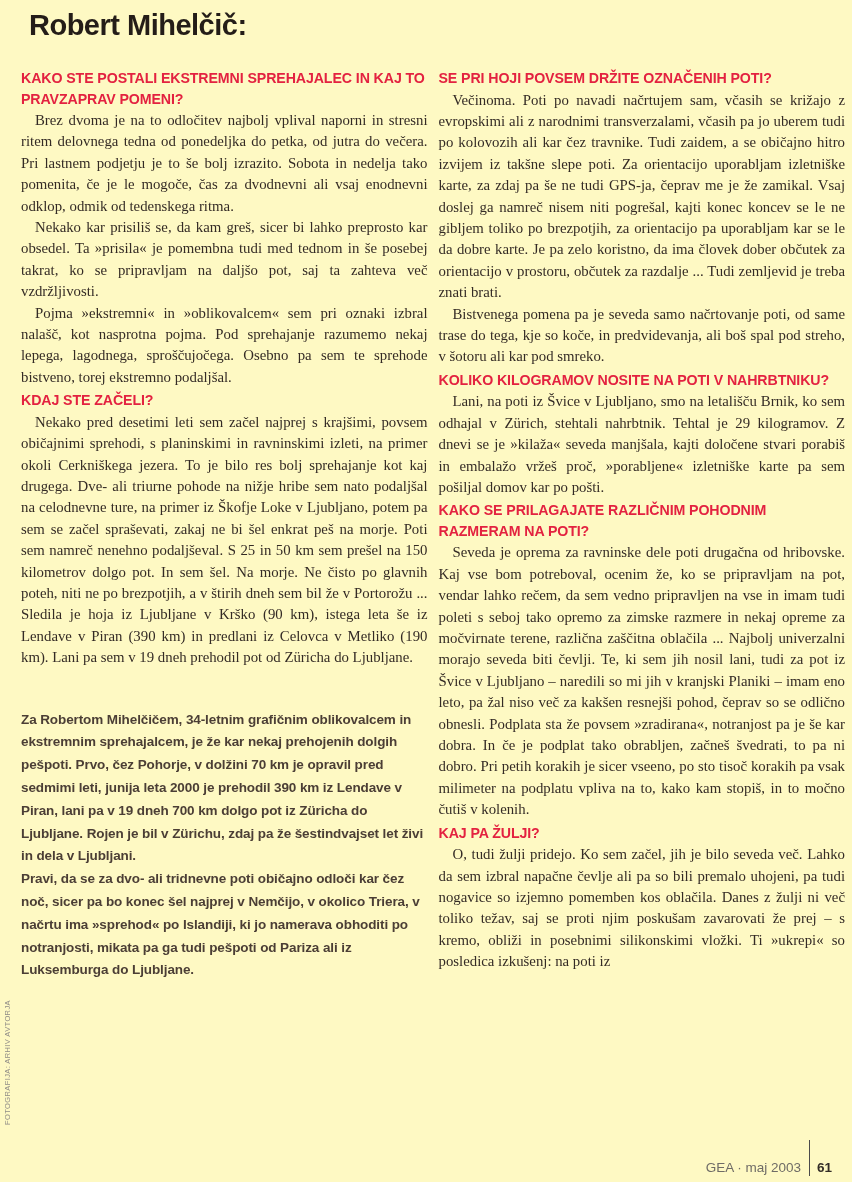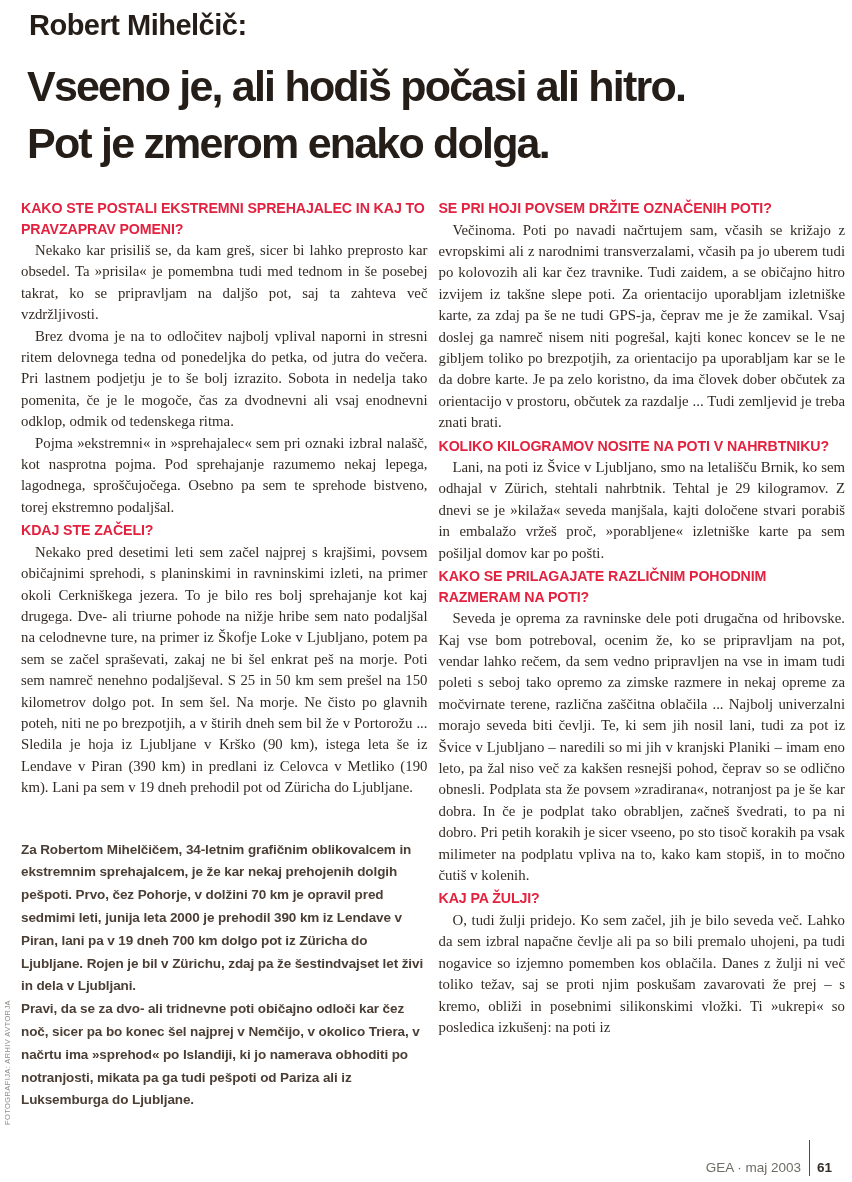--- a/index.html
+++ b/index.html
@@ -1,21 +1,21 @@
 <!DOCTYPE html>
 <html lang="sl"><head>
 <meta charset="utf-8">
 <style>
   html, body { margin: 0; padding: 0; background: #e9e9e9; }
   .page {
     position: relative;
     width: 852px;
     height: 1182px;
     margin: 0 auto;
-    background: #ffffff;
+    background: #fef9c3;
     overflow: hidden;
     font-family: "Liberation Serif", serif;
     color: #342b25;
   }
   .kicker {
     margin: 9px 0 0 29px;
     font-family: "Liberation Sans", sans-serif;
     font-weight: 700;
     font-size: 29px;
     letter-spacing: -0.5px;
@@ -93,41 +93,41 @@
   .footer .sep { width: 1px; height: 36px; background: #4b4b4b; }
   .footer .num { font-weight: 700; color: #332d27; padding-left: 7px; margin-top: 10px; }
 </style>
 </head>
 <body>
 
 <div class="page">
 
   <div class="kicker">Robert Mihelčič:</div>
 
-  <h1 class="headline"><span>Vseeno je, ali hodiš počasi ali hitro.</span><br><span>Pot je zmerom enako dolga.</span></h1>
 
   <div class="columns">
 
     <div class="col">
       <p class="q">KAKO STE POSTALI EKSTREMNI SPREHAJALEC IN KAJ TO PRAVZAPRAV POMENI?</p>
+      <p class="a">Brez dvoma je na to odločitev najbolj vplival naporni in stresni ritem delovnega tedna od ponedeljka do petka, od jutra do večera. Pri lastnem podjetju je to še bolj izrazito. Sobota in nedelja tako pomenita, če je le mogoče, čas za dvodnevni ali vsaj enodnevni odklop, odmik od tedenskega ritma.</p>
       <p class="a">Nekako kar prisiliš se, da kam greš, sicer bi lahko preprosto kar obsedel. Ta »prisila« je pomembna tudi med tednom in še posebej takrat, ko se pripravljam na daljšo pot, saj ta zahteva več vzdržljivosti.</p>
-      <p class="a">Brez dvoma je na to odločitev najbolj vplival naporni in stresni ritem delovnega tedna od ponedeljka do petka, od jutra do večera. Pri lastnem podjetju je to še bolj izrazito. Sobota in nedelja tako pomenita, če je le mogoče, čas za dvodnevni ali vsaj enodnevni odklop, odmik od tedenskega ritma.</p>
-      <p class="a">Pojma »ekstremni« in »sprehajalec« sem pri oznaki izbral nalašč, kot nasprotna pojma. Pod sprehajanje razumemo nekaj lepega, lagodnega, sproščujočega. Osebno pa sem te sprehode bistveno, torej ekstremno podaljšal.</p>
+      <p class="a">Pojma »ekstremni« in »oblikovalcem« sem pri oznaki izbral nalašč, kot nasprotna pojma. Pod sprehajanje razumemo nekaj lepega, lagodnega, sproščujočega. Osebno pa sem te sprehode bistveno, torej ekstremno podaljšal.</p>
       <p class="q">KDAJ STE ZAČELI?</p>
       <p class="a">Nekako pred desetimi leti sem začel najprej s krajšimi, povsem običajnimi sprehodi, s planinskimi in ravninskimi izleti, na primer okoli Cerkniškega jezera. To je bilo res bolj sprehajanje kot kaj drugega. Dve- ali triurne pohode na nižje hribe sem nato podaljšal na celodnevne ture, na primer iz Škofje Loke v Ljubljano, potem pa sem se začel spraševati, zakaj ne bi šel enkrat peš na morje. Poti sem namreč nenehno podaljševal. S 25 in 50 km sem prešel na 150 kilometrov dolgo pot. In sem šel. Na morje. Ne čisto po glavnih poteh, niti ne po brezpotjih, a v štirih dneh sem bil že v Portorožu ... Sledila je hoja iz Ljubljane v Krško (90 km), istega leta še iz Lendave v Piran (390 km) in predlani iz Celovca v Metliko (190 km). Lani pa sem v 19 dneh prehodil pot od Züricha do Ljubljane.</p>
 
       <div class="bio">
         <p>Za Robertom Mihelčičem, 34-letnim grafičnim oblikovalcem in ekstremnim sprehajalcem, je že kar nekaj prehojenih dolgih pešpoti. Prvo, čez Pohorje, v dolžini 70 km je opravil pred sedmimi leti, junija leta 2000 je prehodil 390 km iz Lendave v Piran, lani pa v 19 dneh 700 km dolgo pot iz Züricha do Ljubljane. Rojen je bil v Zürichu, zdaj pa že šestindvajset let živi in dela v Ljubljani.</p>
         <p>Pravi, da se za dvo- ali tridnevne poti običajno odloči kar čez noč, sicer pa bo konec šel najprej v Nemčijo, v okolico Triera, v načrtu ima »sprehod« po Islandiji, ki jo namerava obhoditi po notranjosti, mikata pa ga tudi pešpoti od Pariza ali iz Luksemburga do Ljubljane.</p>
       </div>
     </div>
 
     <div class="col">
       <p class="q">SE PRI HOJI POVSEM DRŽITE OZNAČENIH POTI?</p>
       <p class="a">Večinoma. Poti po navadi načrtujem sam, včasih se križajo z evropskimi ali z narodnimi transverzalami, včasih pa jo uberem tudi po kolovozih ali kar čez travnike. Tudi zaidem, a se običajno hitro izvijem iz takšne slepe poti. Za orientacijo uporabljam izletniške karte, za zdaj pa še ne tudi GPS-ja, čeprav me je že zamikal. Vsaj doslej ga namreč nisem niti pogrešal, kajti konec koncev se le ne gibljem toliko po brezpotjih, za orientacijo pa uporabljam kar se le da dobre karte. Je pa zelo koristno, da ima človek dober občutek za orientacijo v prostoru, občutek za razdalje ... Tudi zemljevid je treba znati brati.</p>
+      <p class="a">Bistvenega pomena pa je seveda samo načrtovanje poti, od same trase do tega, kje so koče, in predvidevanja, ali boš spal pod streho, v šotoru ali kar pod smreko.</p>
       <p class="q">KOLIKO KILOGRAMOV NOSITE NA POTI V NAHRBTNIKU?</p>
       <p class="a">Lani, na poti iz Švice v Ljubljano, smo na letališču Brnik, ko sem odhajal v Zürich, stehtali nahrbtnik. Tehtal je 29 kilogramov. Z dnevi se je »kilaža« seveda manjšala, kajti določene stvari porabiš in embalažo vržeš proč, »porabljene« izletniške karte pa sem pošiljal domov kar po pošti.</p>
       <p class="q">KAKO SE PRILAGAJATE RAZLIČNIM POHODNIM RAZMERAM NA POTI?</p>
       <p class="a">Seveda je oprema za ravninske dele poti drugačna od hribovske. Kaj vse bom potreboval, ocenim že, ko se pripravljam na pot, vendar lahko rečem, da sem vedno pripravljen na vse in imam tudi poleti s seboj tako opremo za zimske razmere in nekaj opreme za močvirnate terene, različna zaščitna oblačila ... Najbolj univerzalni morajo seveda biti čevlji. Te, ki sem jih nosil lani, tudi za pot iz Švice v Ljubljano – naredili so mi jih v kranjski Planiki – imam eno leto, pa žal niso več za kakšen resnejši pohod, čeprav so se odlično obnesli. Podplata sta že povsem »zradirana«, notranjost pa je še kar dobra. In če je podplat tako obrabljen, začneš švedrati, to pa ni dobro. Pri petih korakih je sicer vseeno, po sto tisoč korakih pa vsak milimeter na podplatu vpliva na to, kako kam stopiš, in to močno čutiš v kolenih.</p>
       <p class="q">KAJ PA ŽULJI?</p>
       <p class="a">O, tudi žulji pridejo. Ko sem začel, jih je bilo seveda več. Lahko da sem izbral napačne čevlje ali pa so bili premalo uhojeni, pa tudi nogavice so izjemno pomemben kos oblačila. Danes z žulji ni več toliko težav, saj se proti njim poskušam zavarovati že prej – s kremo, obliži in posebnimi silikonskimi vložki. Ti »ukrepi« so posledica izkušenj: na poti iz</p>
     </div>
 
   </div>
 

